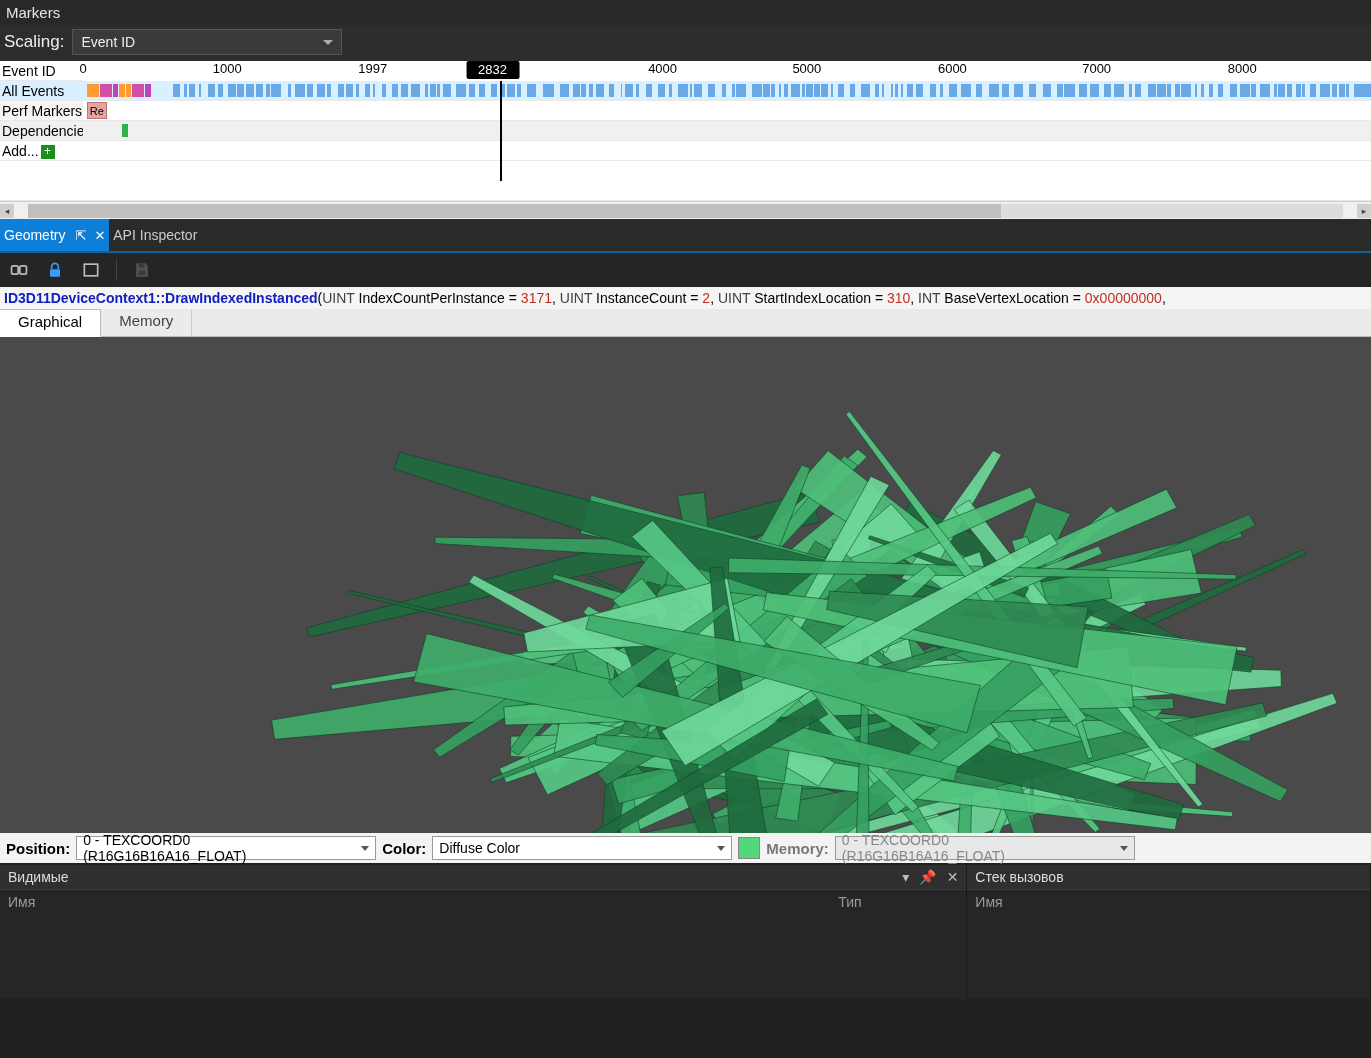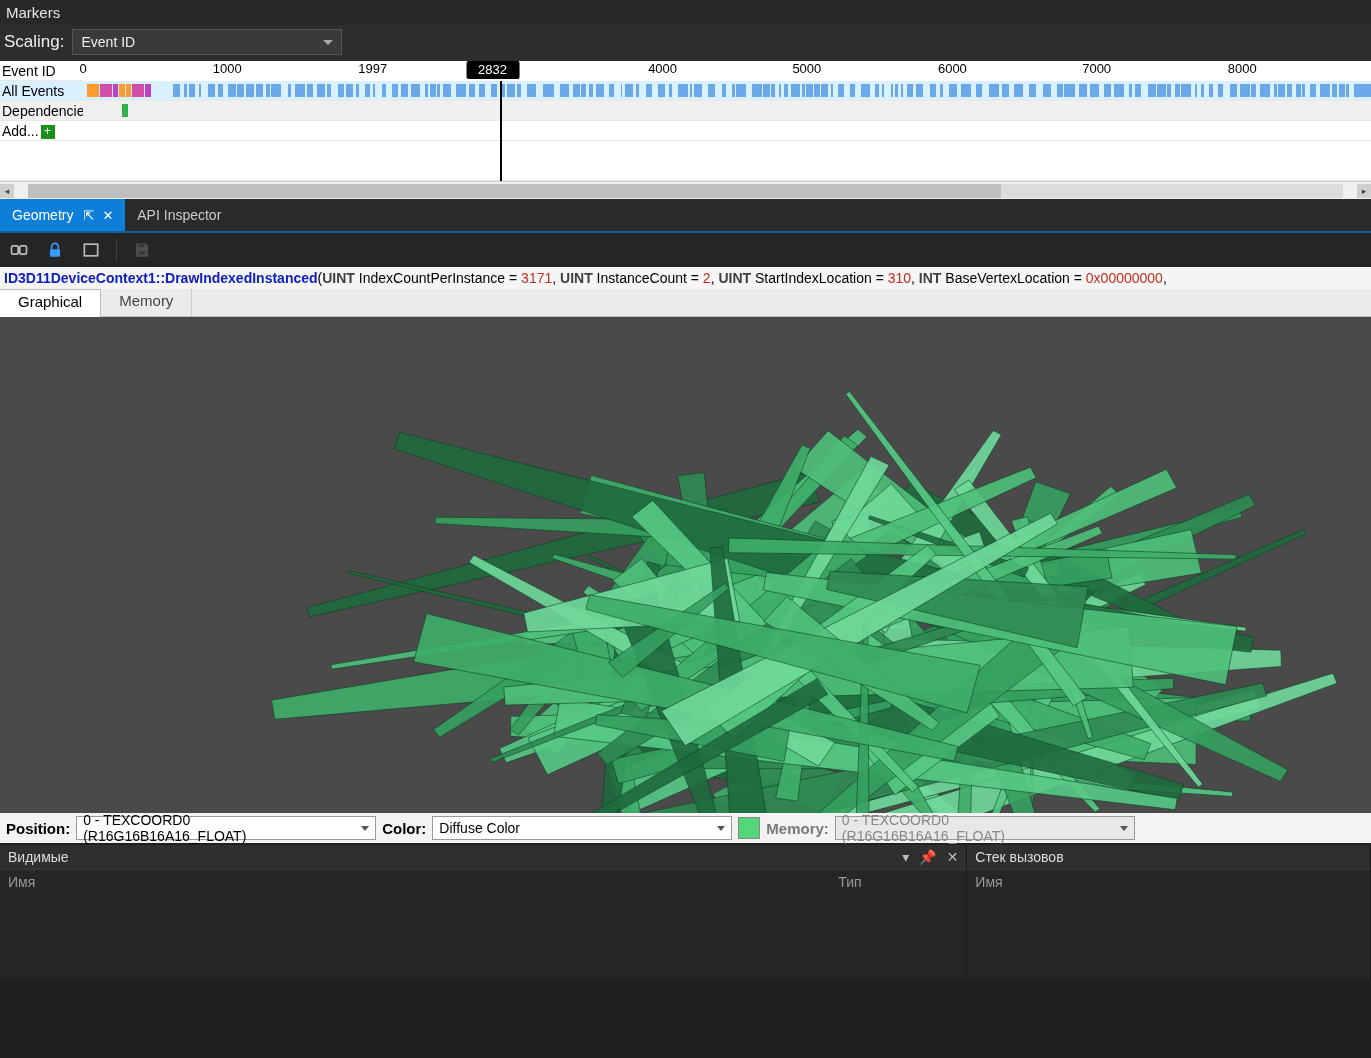--- a/index.html
+++ b/index.html
@@ -32,36 +32,36 @@
 .hscroll-track{flex:1;height:14px;background:#dcdcdc;margin:0 14px;position:relative;}
 .hscroll-thumb{position:absolute;height:100%;background:#bfbfbf;}
 .hscroll-btn{width:14px;height:14px;background:#cfcfcf;display:flex;align-items:center;justify-content:center;font-size:9px;color:#444;}
 .stripe{position:absolute;top:3px;bottom:3px;}
 .marker-pill{position:absolute;top:1px;bottom:1px;background:#e7a2a2;border:1px solid #c07070;font-size:11px;color:#000;padding:0 2px;display:flex;align-items:center;}
 .green-dot{position:absolute;top:3px;bottom:3px;width:6px;background:#2fb24a;}
 .plus-btn{width:14px;height:14px;background:#1a8f1a;color:#fff;font-size:12px;line-height:12px;text-align:center;margin-left:2px;margin-top:3px;}
 
 
 .panel-tabs{display:flex;background:#2a2a2a;align-items:stretch;height:34px;border-bottom:2px solid #0e639c;}
-.tab{display:flex;align-items:center;padding:0 12px;color:#ccc;font-size:16px;}
+.tab{display:flex;align-items:center;padding:0 4px;color:#ccc;font-size:16px;}
 .tab.active{background:#0e7fd8;color:#fff;}
 .tab .tab-icons{display:flex;gap:8px;margin-left:10px;}
 .tab .tab-icons span{font-size:13px;cursor:pointer;}
 
 
 .geo-toolbar{display:flex;align-items:center;gap:14px;background:#252525;height:34px;padding:0 8px;}
 .tool-icon{width:22px;height:22px;display:flex;align-items:center;justify-content:center;}
 .tool-icon svg{width:20px;height:20px;}
 .tool-sep{width:1px;height:22px;background:#444;}
 
 
 .api-line{background:#f5f5f5;color:#000;padding:3px 4px;font-size:14px;white-space:nowrap;overflow:hidden;}
 .api-func{color:#1020c0;font-weight:600;}
 .api-num{color:#c03020;}
-.api-type{color:#404040;font-weight:bold;}
+.api-type{color:#404040;}
 
 
 .sub-tabs{display:flex;background:#ebebeb;height:28px;border-bottom:1px solid #bbb;}
 .sub-tab{padding:3px 18px;font-size:15px;color:#444;background:#ebebeb;border-right:1px solid #ccc;}
 .sub-tab.active{background:#fff;border-top:1px solid #bbb;border-right:1px solid #bbb;border-bottom:1px solid #fff;margin-bottom:-1px;color:#000;}
 
 
 .viewport{background:#4a4a4a;height:496px;position:relative;overflow:hidden;}
 .viewport svg{position:absolute;inset:0;width:100%;height:100%;}
 
@@ -245,20 +245,26 @@
           <div class="stripe" style="left: 95.2685%; width: 0.469357%; background: rgb(106, 168, 232);"></div>
           <div class="stripe" style="left: 96.0645%; width: 0.78015%; background: rgb(106, 168, 232);"></div>
           <div class="stripe" style="left: 96.9471%; width: 0.433433%; background: rgb(106, 168, 232);"></div>
           <div class="stripe" style="left: 97.5421%; width: 0.423032%; background: rgb(106, 168, 232);"></div>
           <div class="stripe" style="left: 98.0311%; width: 0.239072%; background: rgb(106, 168, 232);"></div>
           <div class="stripe" style="left: 98.6844%; width: 0.74575%; background: rgb(106, 168, 232);"></div>
           <div class="stripe" style="left: 99.4947%; width: 0.525782%; background: rgb(106, 168, 232);"></div>
         </div>
     </div>
 
+    <div class="tl-row perf">
+      <div class="tl-label">Perf Markers</div>
+      <div class="tl-body">
+        <div class="marker-pill" style="left:0.3%;">Re</div>
+      </div>
+    </div>
 
     <div class="tl-row dep" style="background:#f0f0f0;">
       <div class="tl-label" style="background:#f0f0f0;">Dependencies</div>
       <div class="tl-body" style="background:#f0f0f0;">
         <div class="green-dot" style="left:3%;"></div>
       </div>
     </div>
 
     <div class="tl-row add">
       <div class="tl-label">

